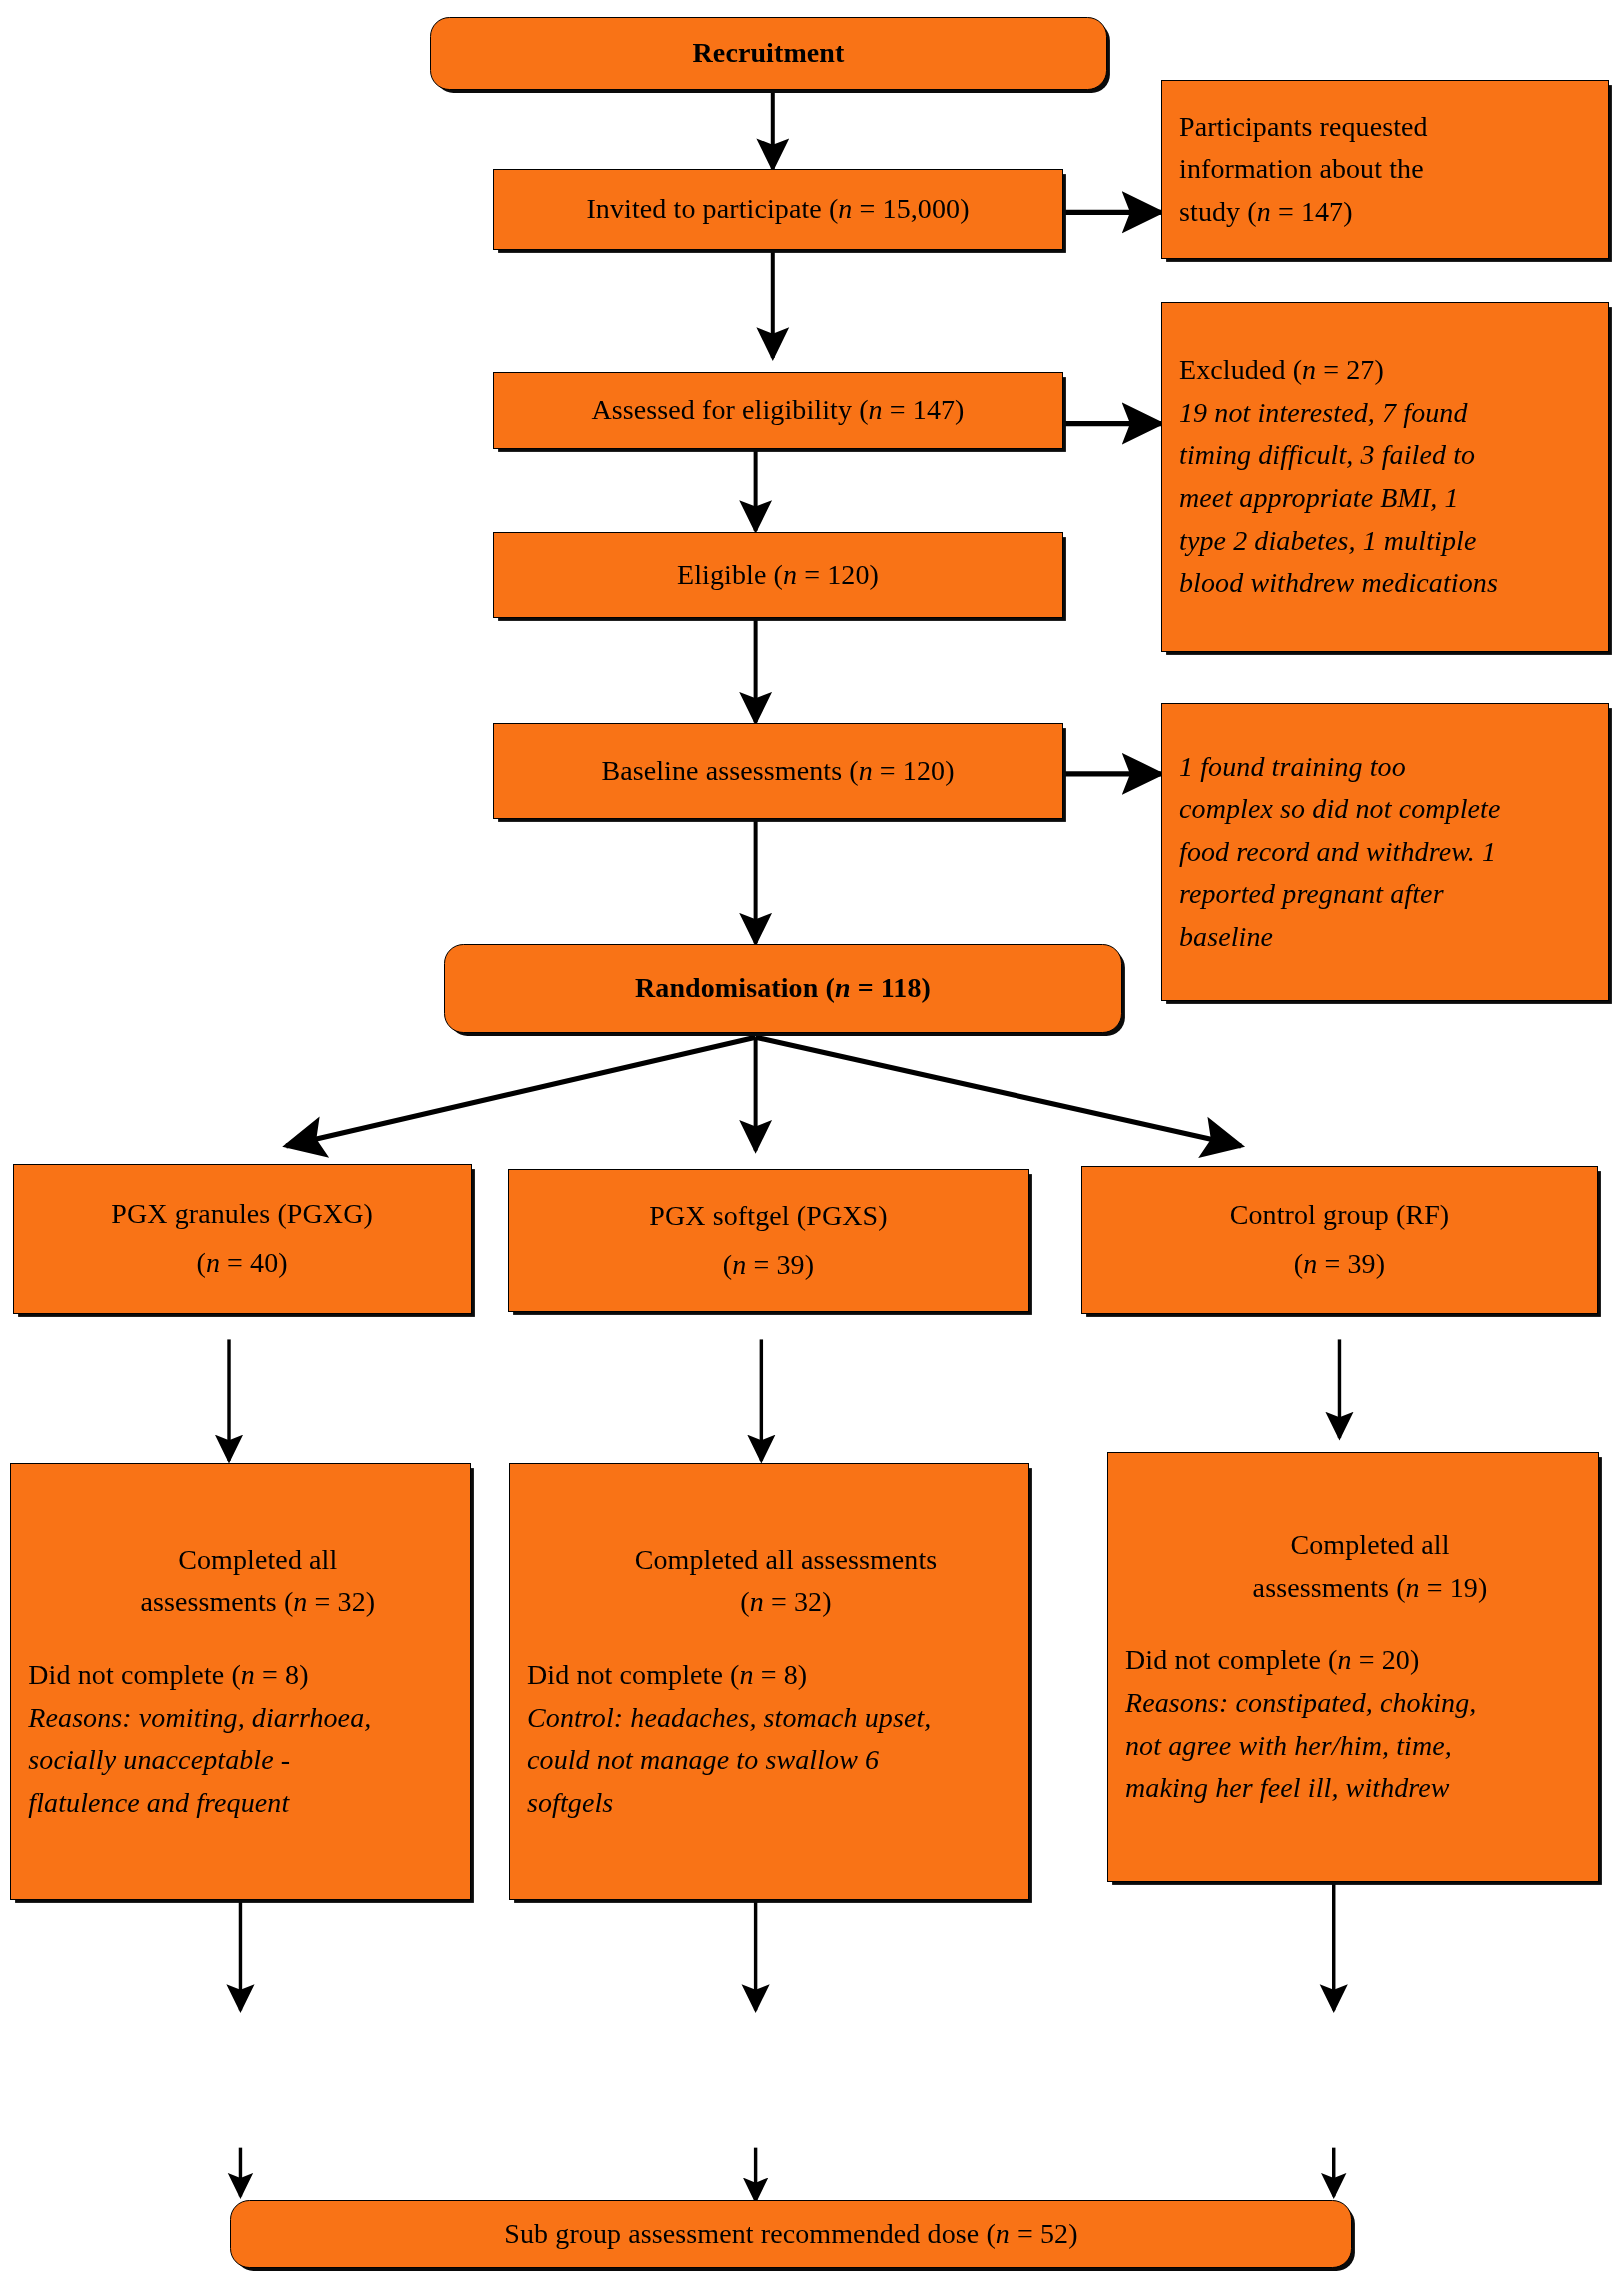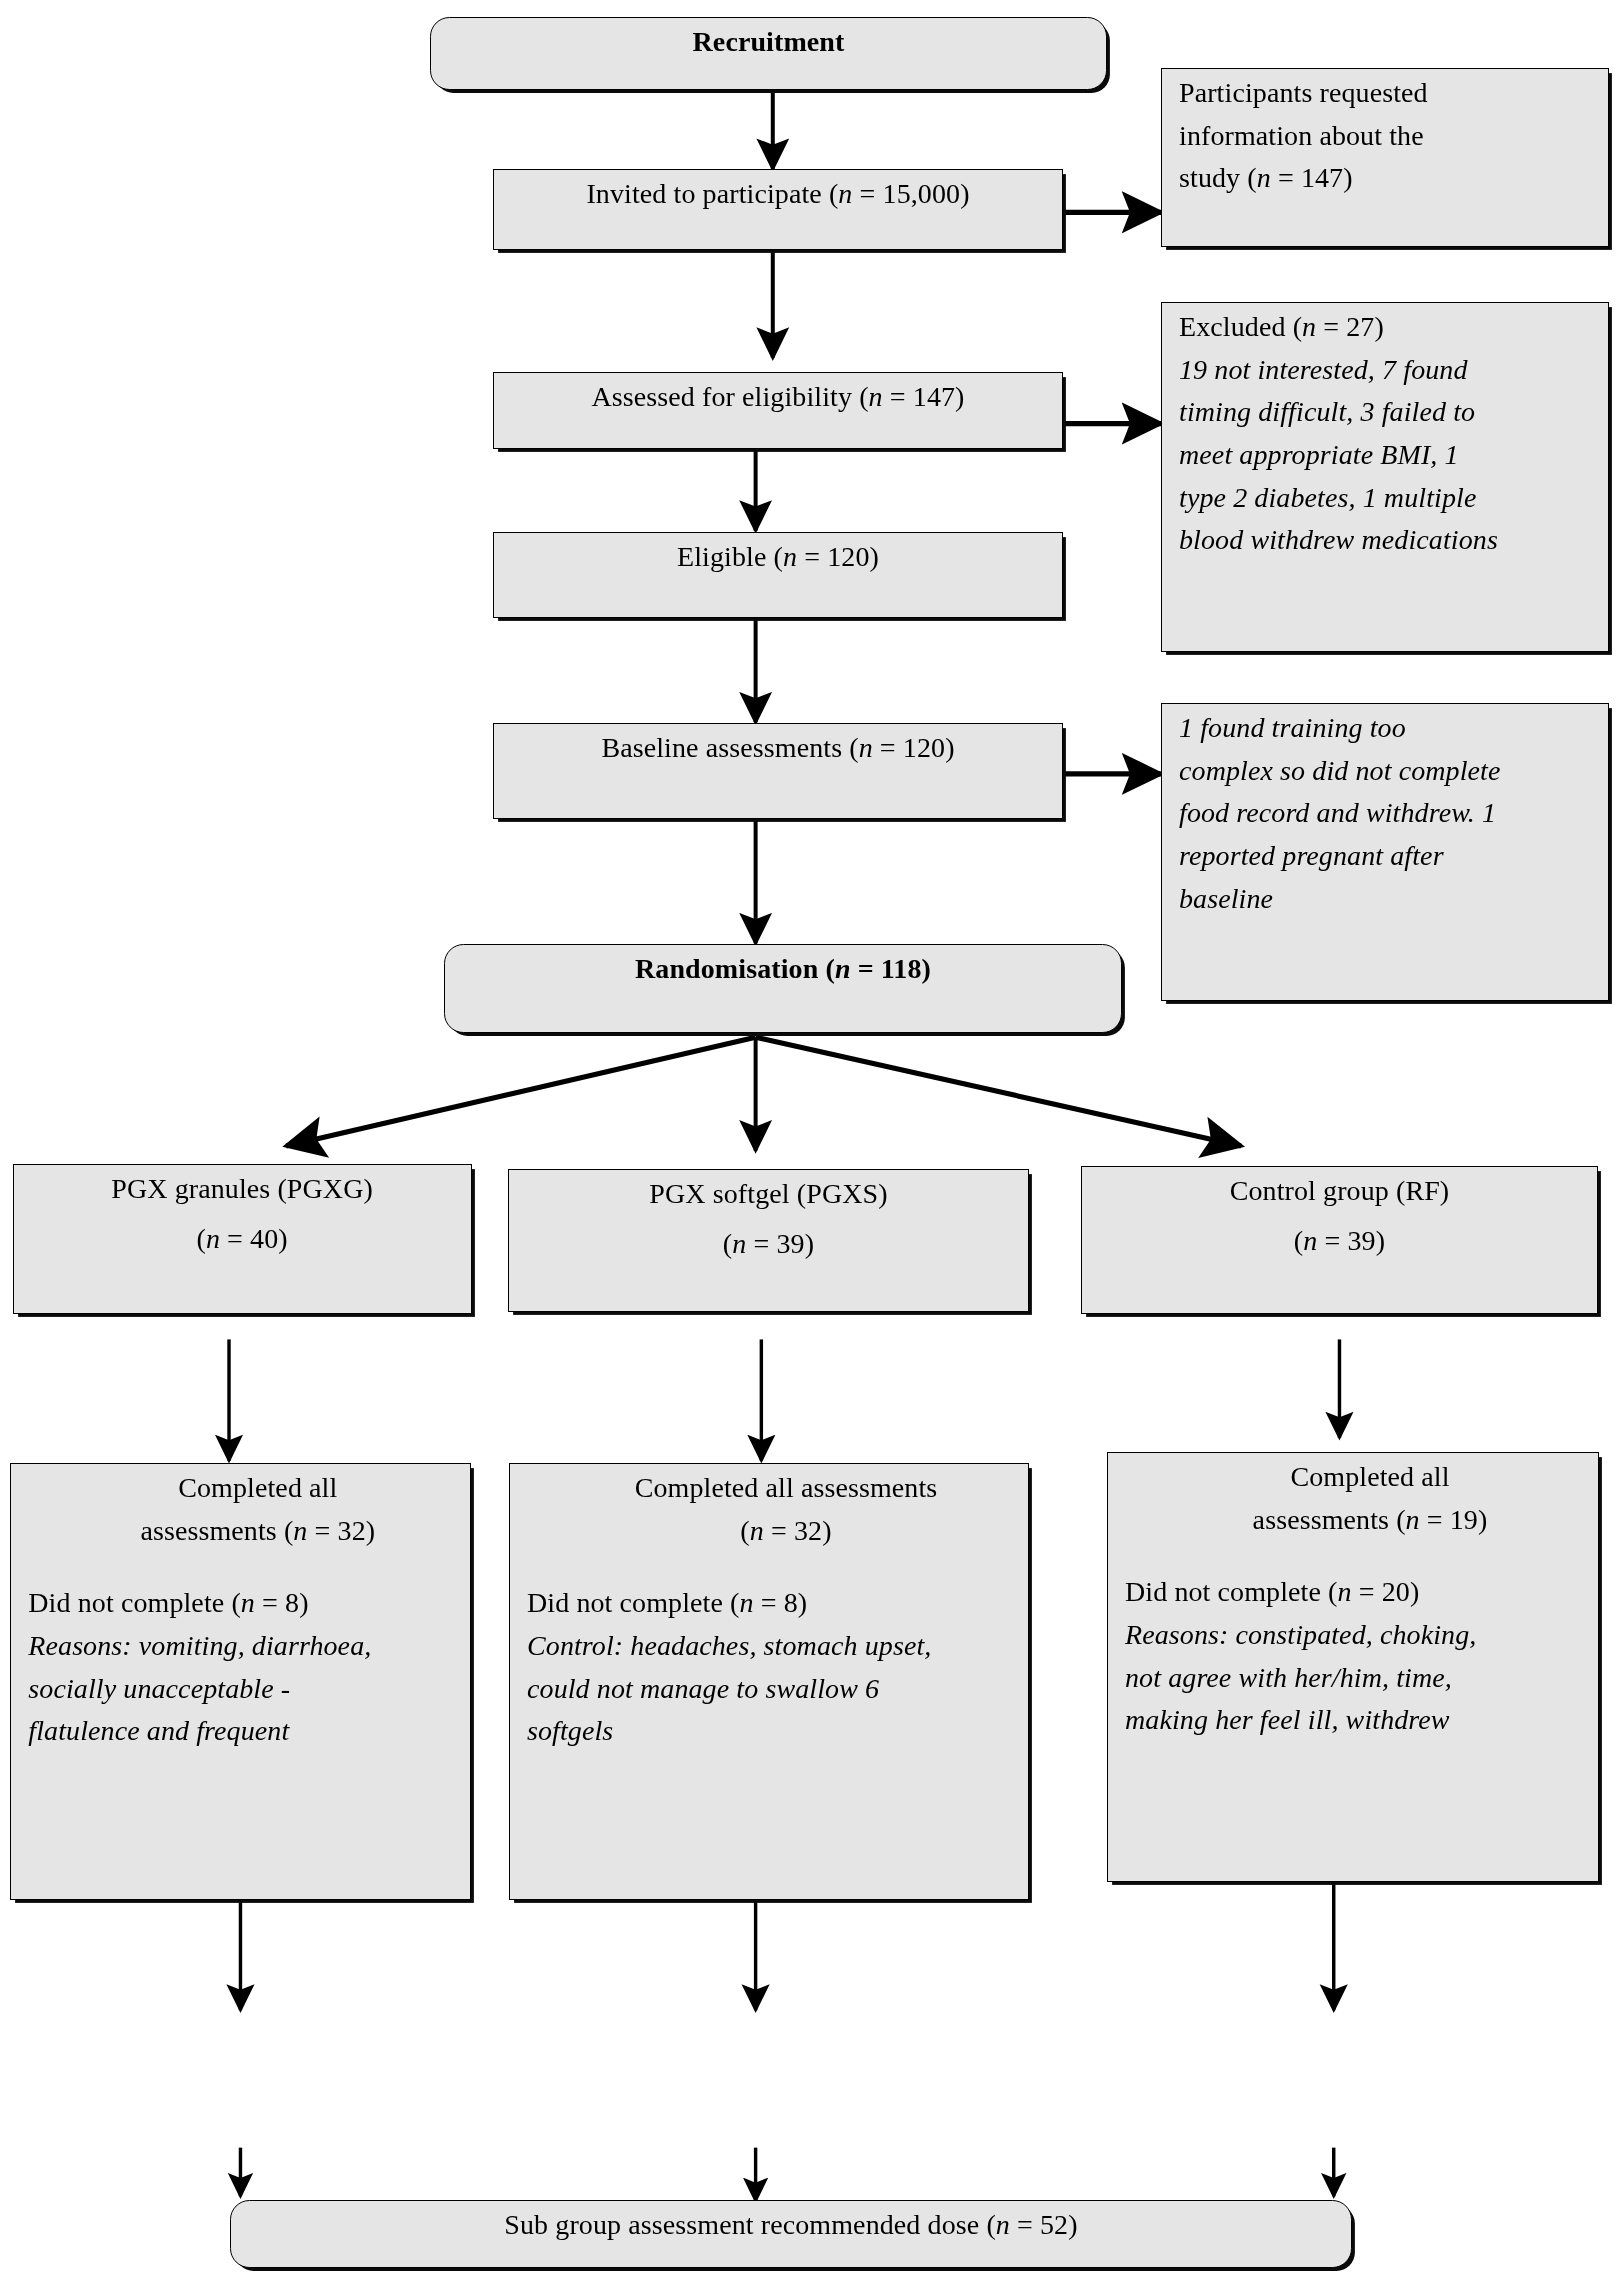--- a/index.html
+++ b/index.html
@@ -20,26 +20,26 @@
     position: absolute;
     left: 0;
     top: 0;
     width: 1624px;
     height: 2273px;
     pointer-events: none;
   }
   .node {
     position: absolute;
     box-sizing: border-box;
-    background: #e5e5e5;
+    background: #f97316;
     border: 1.7px solid #000000;
     box-shadow: 4px 4px 0 -1.1px #0a0a0a;
     display: flex;
     flex-direction: column;
-    justify-content: flex-start;
+    justify-content: center;
     z-index: 2;
   }
   .node.rounded {
     border-radius: 19.5px;
   }
   .node.center {
     align-items: center;
     text-align: center;
   }
   .node.leftal {
@@ -111,21 +111,21 @@
   </svg>
 
   <div class="node rounded center" style="left:430px; top:17px; width:677px; height:73px;">
     <span class="line bold pad-c">Recruitment</span>
   </div>
 
   <div class="node center" style="left:493px; top:169px; width:570px; height:81px;">
     <span class="line pad-c">Invited to participate (<i class="n">n</i> = 15,000)</span>
   </div>
 
-  <div class="node leftal" style="left:1161px; top:68px; width:448px; height:179px;">
+  <div class="node leftal" style="left:1161px; top:80px; width:448px; height:179px;">
     <div class="pad-l">
       <span class="line">Participants requested</span>
       <span class="line">information about the</span>
       <span class="line">study (<i class="n">n</i> = 147)</span>
     </div>
   </div>
 
   <div class="node center" style="left:493px; top:372px; width:570px; height:77px;">
     <span class="line pad-c">Assessed for eligibility (<i class="n">n</i> = 147)</span>
   </div>

